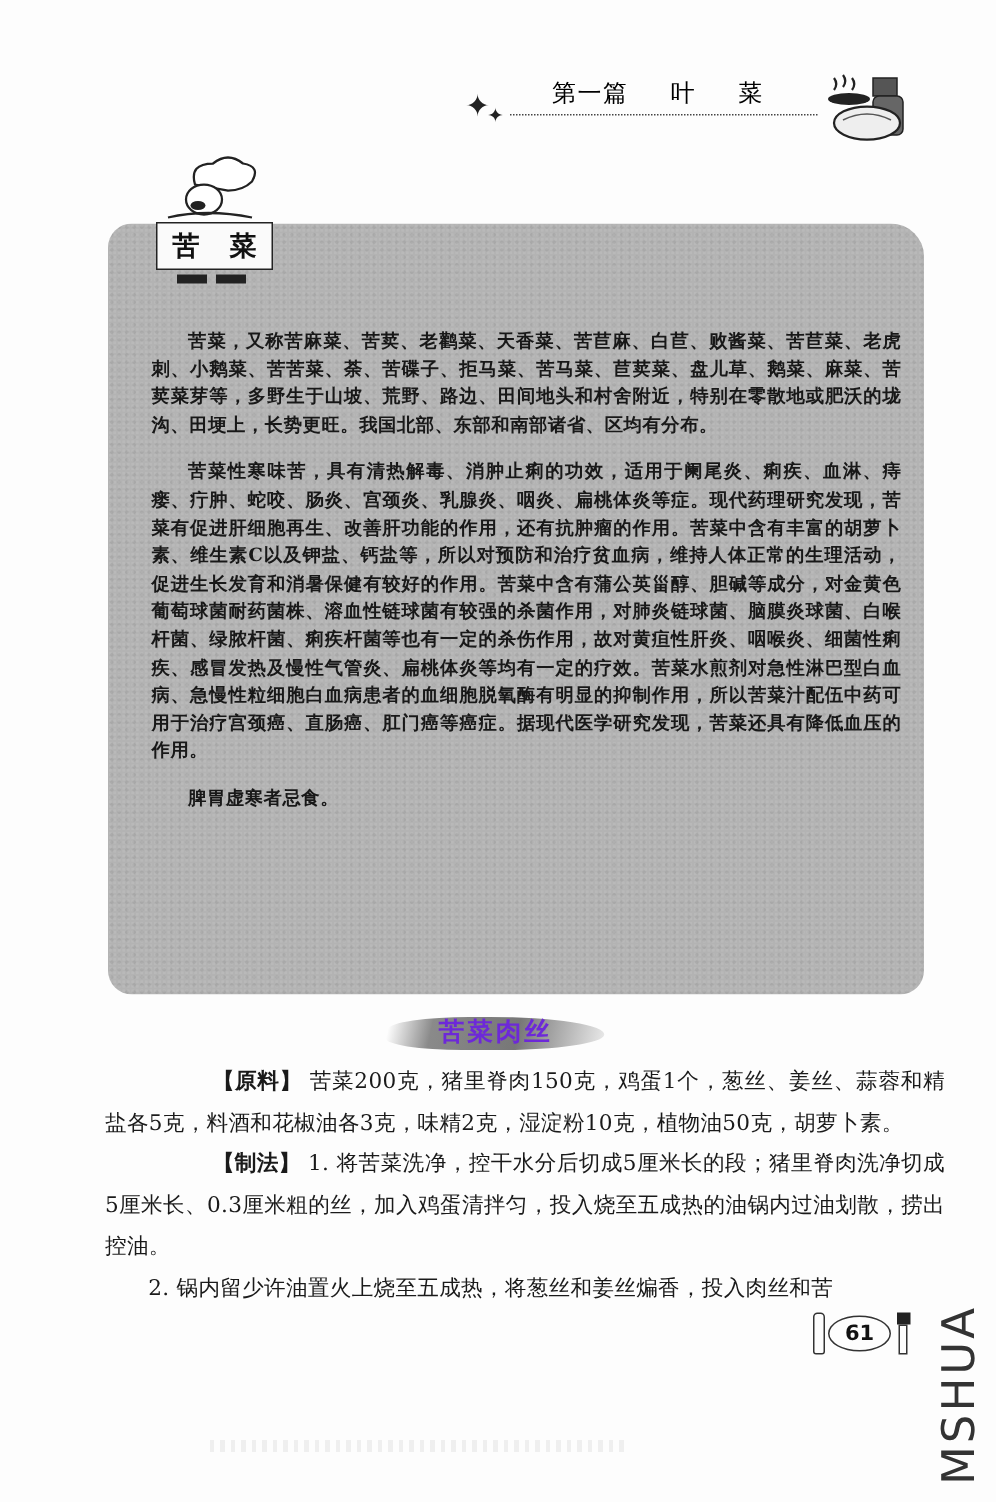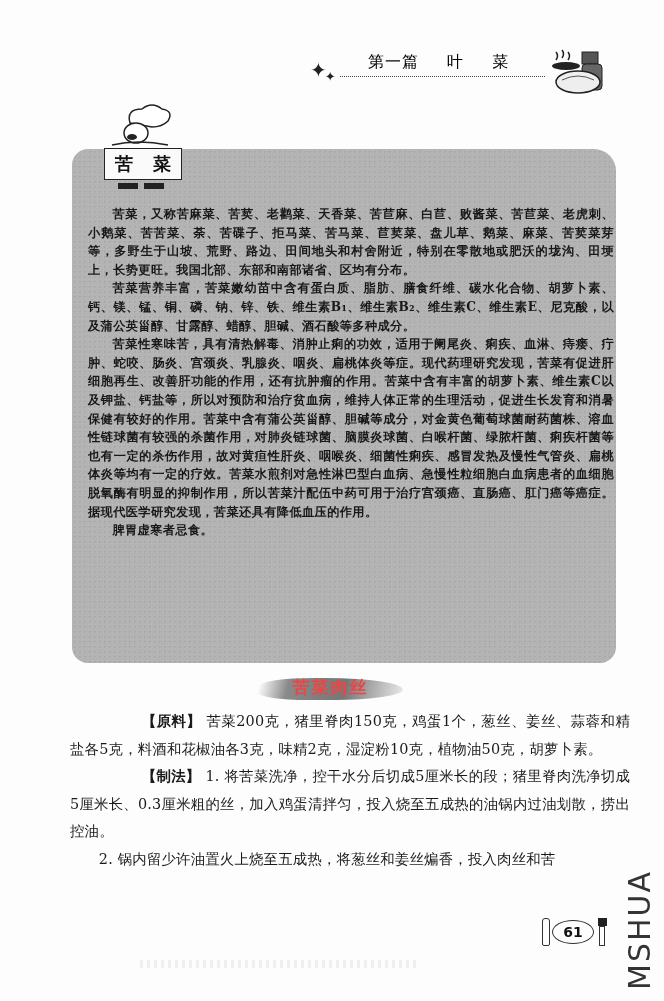--- a/index.html
+++ b/index.html
@@ -26,42 +26,42 @@
   .sign {
     position: absolute; left: 104px; top: 148px; width: 76px; height: 30px;
     background: #fafafa; border: 1.5px solid #222; display: flex; align-items: center; justify-content: space-around;
     font-family: "DejaVu Sans", sans-serif; font-weight: bold; font-size: 18px; color: #111;
   }
   .card-text {
     position: absolute; left: 88px; top: 205px; width: 526px;
     font-size: 12.2px; line-height: 18.6px; font-weight: bold; color: #181818;
     text-align: justify; letter-spacing: 0.4px;
   }
-  .card-text p { margin: 0; text-indent: 2em; }
+  .card-text p { margin: 13px; text-indent: 2em; }
 
   .recipe-title {
     position: absolute; left: 258px; top: 672px; width: 145px; height: 34px;
   }
   .recipe-title .brush {
     position: absolute; left: 0; top: 6px; width: 145px; height: 22px;
     background: linear-gradient(90deg, rgba(120,120,120,0.0), #8a8a8a 20%, #777 60%, rgba(140,140,140,0.2));
     border-radius: 40% 60% 50% 40%; transform: skewX(-12deg);
   }
   .recipe-title .label {
     position: absolute; left: 0; top: 4px; width: 145px; text-align: center;
-    font-weight: bold; font-size: 17px; letter-spacing: 2px; color:#ef4444;
+    font-weight: bold; font-size: 17px; letter-spacing: 2px; color:#6d28d9;
   }
   .recipe {
     position: absolute; left: 70px; top: 708px; width: 560px;
     font-size: 14.4px; line-height: 27.5px; color: #1a1a1a; text-align: justify; letter-spacing: 0.2px;
   }
   .recipe p { margin: 0; text-indent: 2em; }
   .recipe .tag { font-weight: bold; font-family: "DejaVu Sans", sans-serif; margin-left: 43px; }
 
-  .page-num { position: absolute; left: 540px; top: 918px; width: 70px; height: 28px; }
+  .page-num { position: absolute; left: 540px; top: 875px; width: 70px; height: 28px; }
   .page-num .oval {
     position: absolute; left: 12px; top: 2px; width: 40px; height: 22px; border: 1.5px solid #333; border-radius: 50%;
     font-family: "DejaVu Sans", sans-serif; font-size: 14px; font-weight: bold; text-align: center; line-height: 22px; color:#111;
   }
   .page-num .knife { position: absolute; left: 2px; top: 0; width: 6px; height: 26px; border: 1.5px solid #333; border-radius: 3px 3px 2px 2px; }
   .page-num .fork { position: absolute; left: 58px; top: 0; width: 7px; height: 26px; }
   .page-num .fork .head { width: 9px; height: 8px; background: #222; }
   .page-num .fork .stem { width: 4px; height: 18px; border: 1.5px solid #333; margin-left: 1px; }
 
   .watermark {
@@ -103,21 +103,20 @@
   <rect x="26" y="80" width="20" height="6" fill="#222"></rect>
   <rect x="52" y="80" width="20" height="6" fill="#222"></rect>
 </svg>
 <div class="sign">
   <span>苦</span>
   <span>菜</span>
 </div>
 
 <div class="card-text">
   <p>苦菜，又称苦麻菜、苦荬、老鹳菜、天香菜、苦苣麻、白苣、败酱菜、苦苣菜、老虎刺、小鹅菜、苦苦菜、荼、苦碟子、拒马菜、苦马菜、苣荬菜、盘儿草、鹅菜、麻菜、苦荬菜芽等，多野生于山坡、荒野、路边、田间地头和村舍附近，特别在零散地或肥沃的垅沟、田埂上，长势更旺。我国北部、东部和南部诸省、区均有分布。</p>
-  <p>苦菜营养丰富，苦菜嫩幼苗中含有蛋白质、脂肪、膳食纤维、碳水化合物、胡萝卜素、钙、镁、锰、铜、磷、钠、锌、铁、维生素B₁、维生素B₂、维生素C、维生素E、尼克酸，以及蒲公英甾醇、甘露醇、蜡醇、胆碱、酒石酸等多种成分。</p>
   <p>苦菜性寒味苦，具有清热解毒、消肿止痢的功效，适用于阑尾炎、痢疾、血淋、痔瘘、疔肿、蛇咬、肠炎、宫颈炎、乳腺炎、咽炎、扁桃体炎等症。现代药理研究发现，苦菜有促进肝细胞再生、改善肝功能的作用，还有抗肿瘤的作用。苦菜中含有丰富的胡萝卜素、维生素C以及钾盐、钙盐等，所以对预防和治疗贫血病，维持人体正常的生理活动，促进生长发育和消暑保健有较好的作用。苦菜中含有蒲公英甾醇、胆碱等成分，对金黄色葡萄球菌耐药菌株、溶血性链球菌有较强的杀菌作用，对肺炎链球菌、脑膜炎球菌、白喉杆菌、绿脓杆菌、痢疾杆菌等也有一定的杀伤作用，故对黄疸性肝炎、咽喉炎、细菌性痢疾、感冒发热及慢性气管炎、扁桃体炎等均有一定的疗效。苦菜水煎剂对急性淋巴型白血病、急慢性粒细胞白血病患者的血细胞脱氧酶有明显的抑制作用，所以苦菜汁配伍中药可用于治疗宫颈癌、直肠癌、肛门癌等癌症。据现代医学研究发现，苦菜还具有降低血压的作用。</p>
   <p>脾胃虚寒者忌食。</p>
 </div>
 
 <div class="recipe-title">
   <div class="brush"></div>
   <div class="label">苦菜肉丝</div>
 </div>
 
 <div class="recipe">

